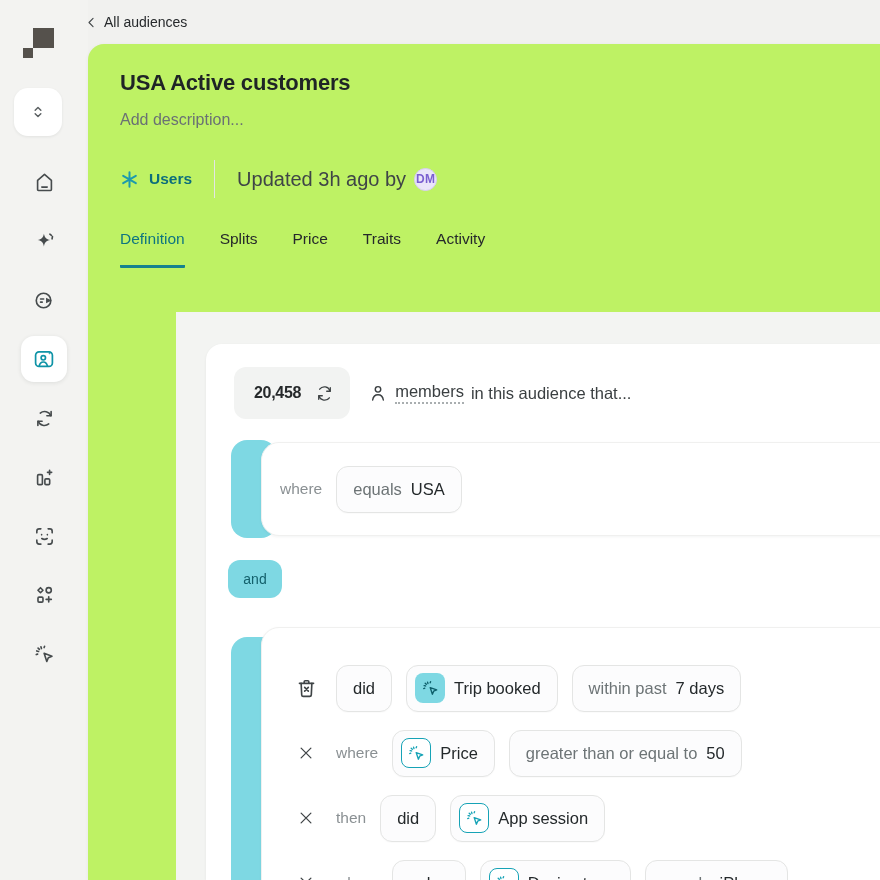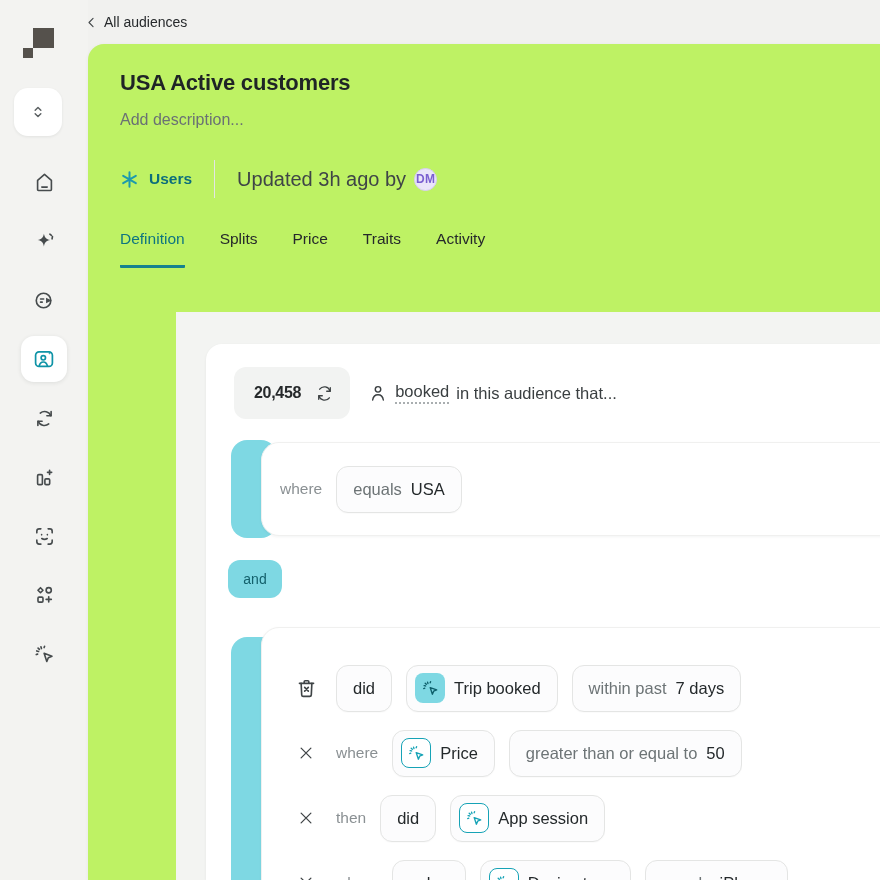--- a/index.html
+++ b/index.html
@@ -278,21 +278,21 @@
         <div class="count-pill">
           <span class="count-num">20,458</span>
           <svg class="ic refresh-btn" width="19" height="19">
               <use href="#sym-refresh"></use>
             </svg>
         </div>
         <div class="sentence">
           <svg class="ic" width="20" height="20">
               <use href="#sym-person"></use>
             </svg>
-          <span class="members-link">booked</span>
+          <span class="members-link">members</span>
           <span>in this audience that...</span>
         </div>
       </div>
 
       <div class="rule-block block1">
         <div class="rule-bar"></div>
         <div class="rule-card">
           <span class="keyword">where</span>
           <div class="chip">
             <span class="muted">equals</span>

